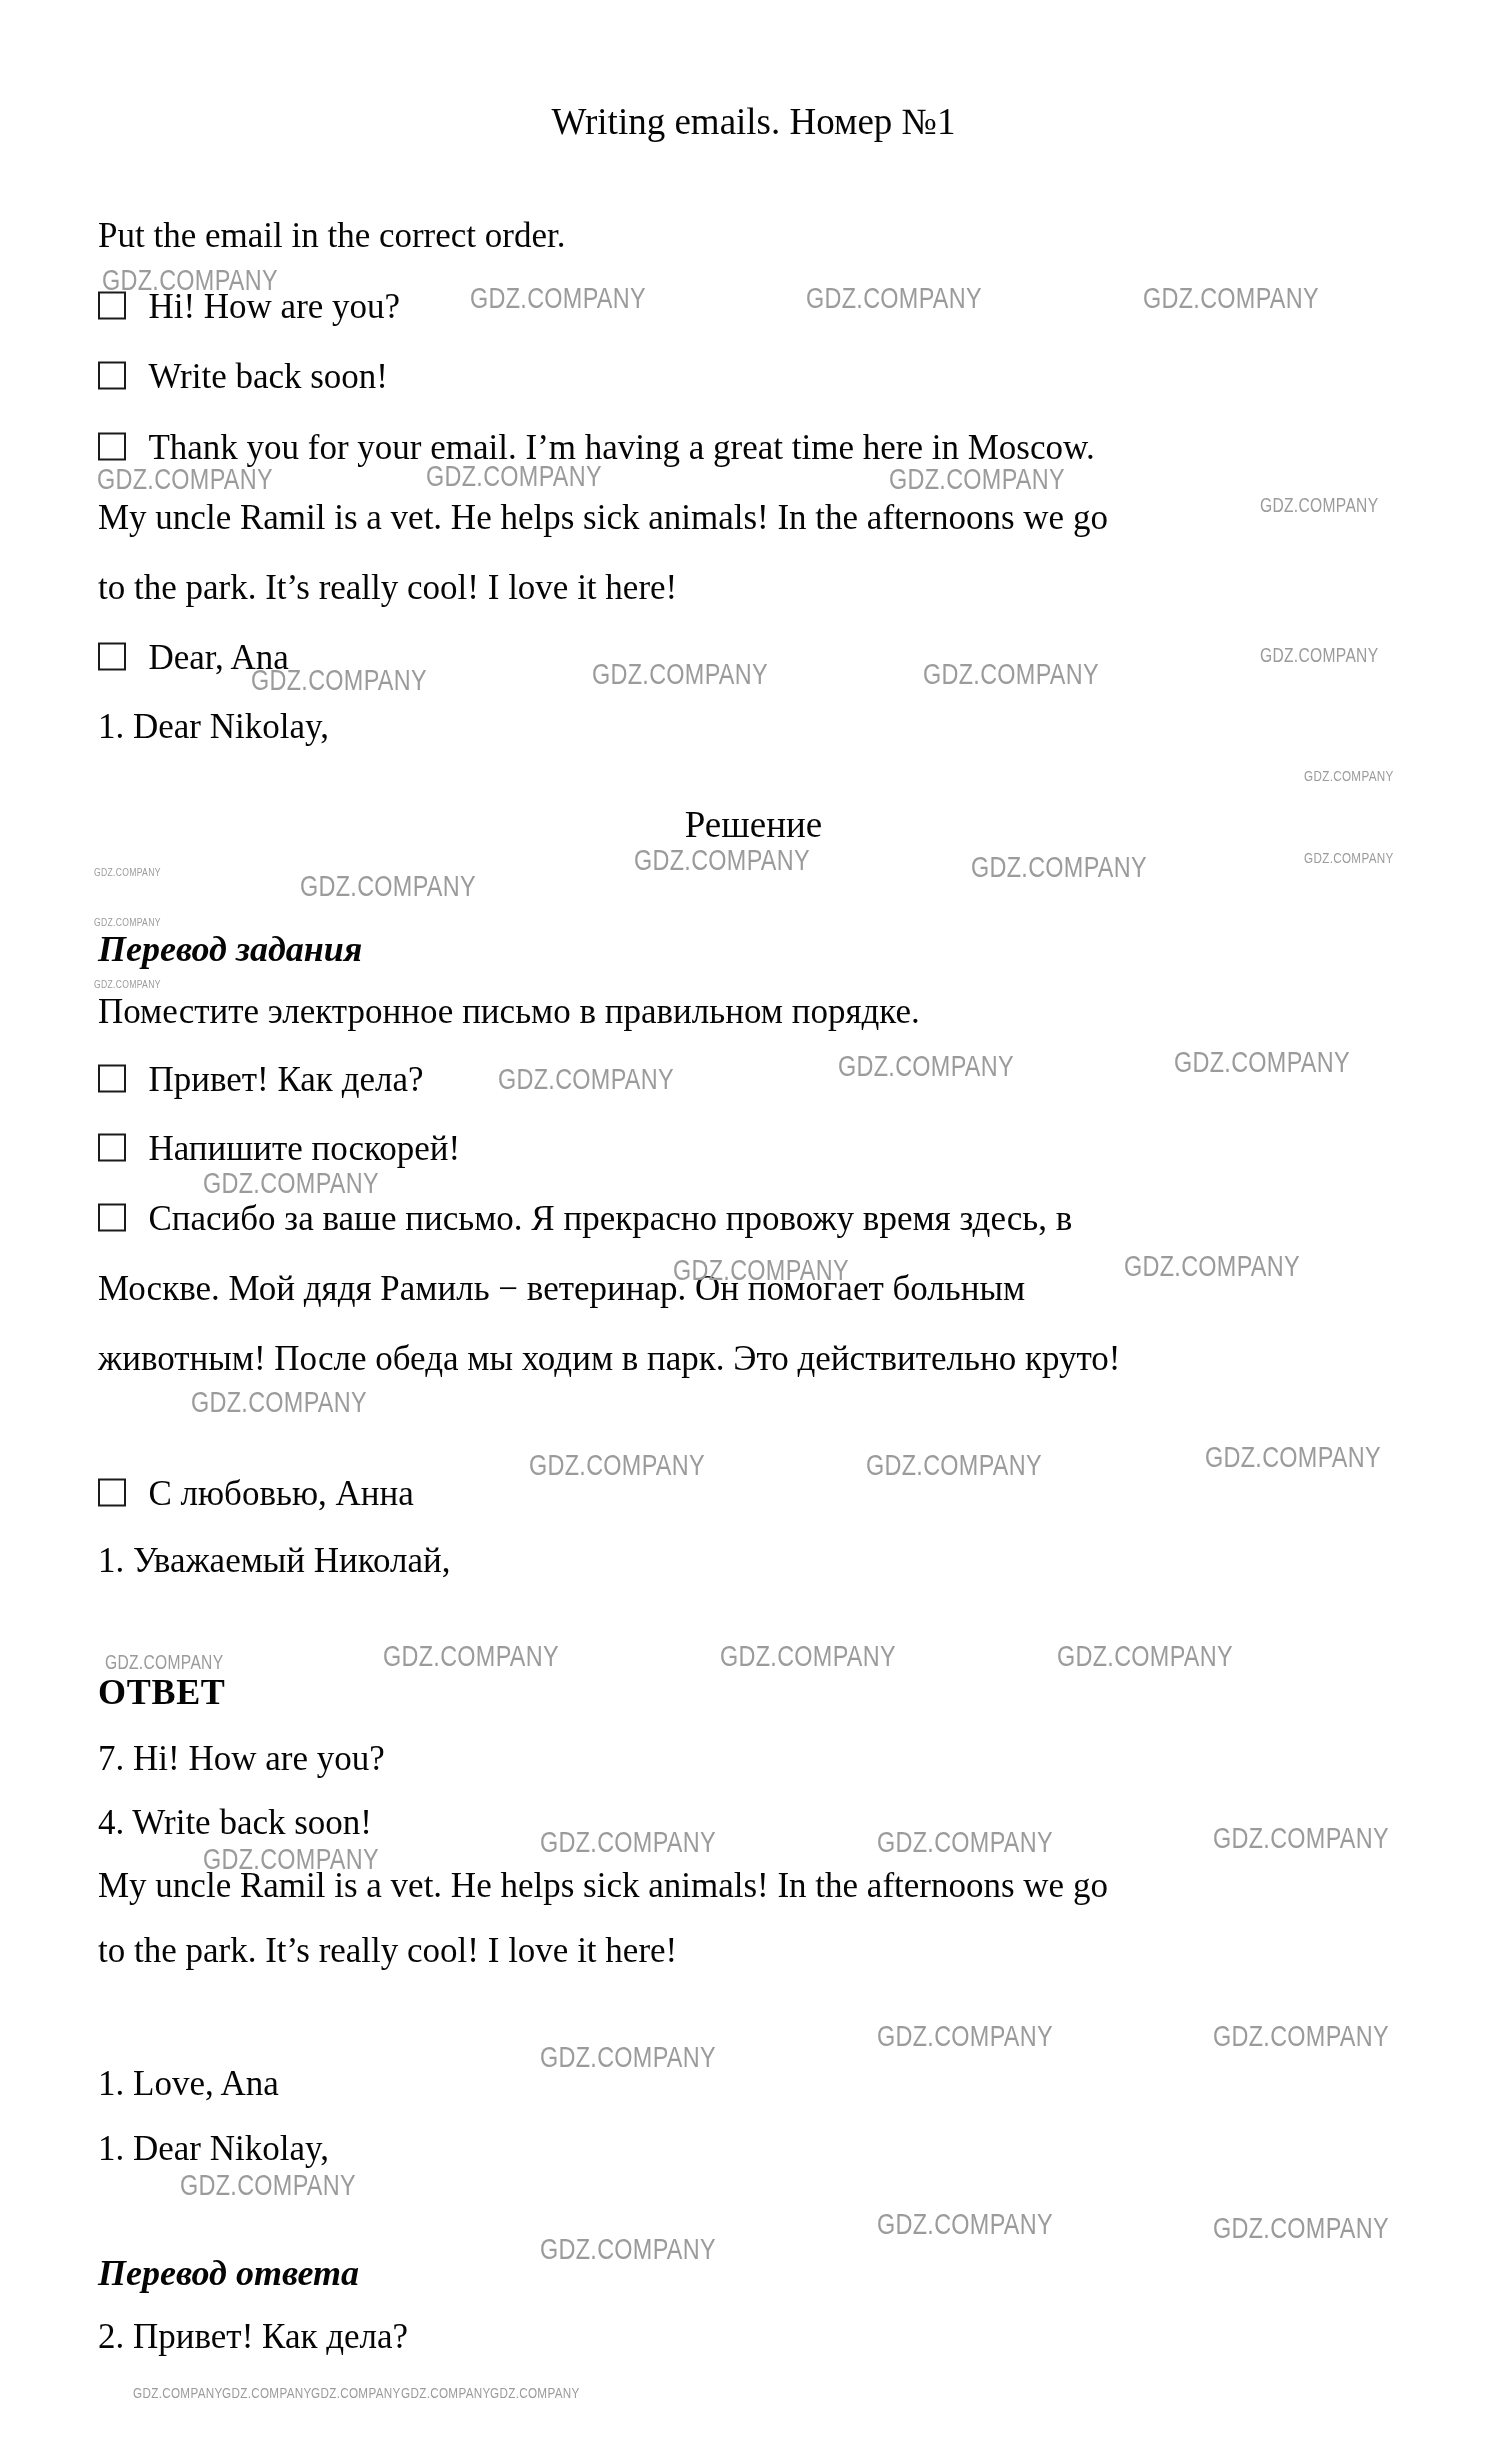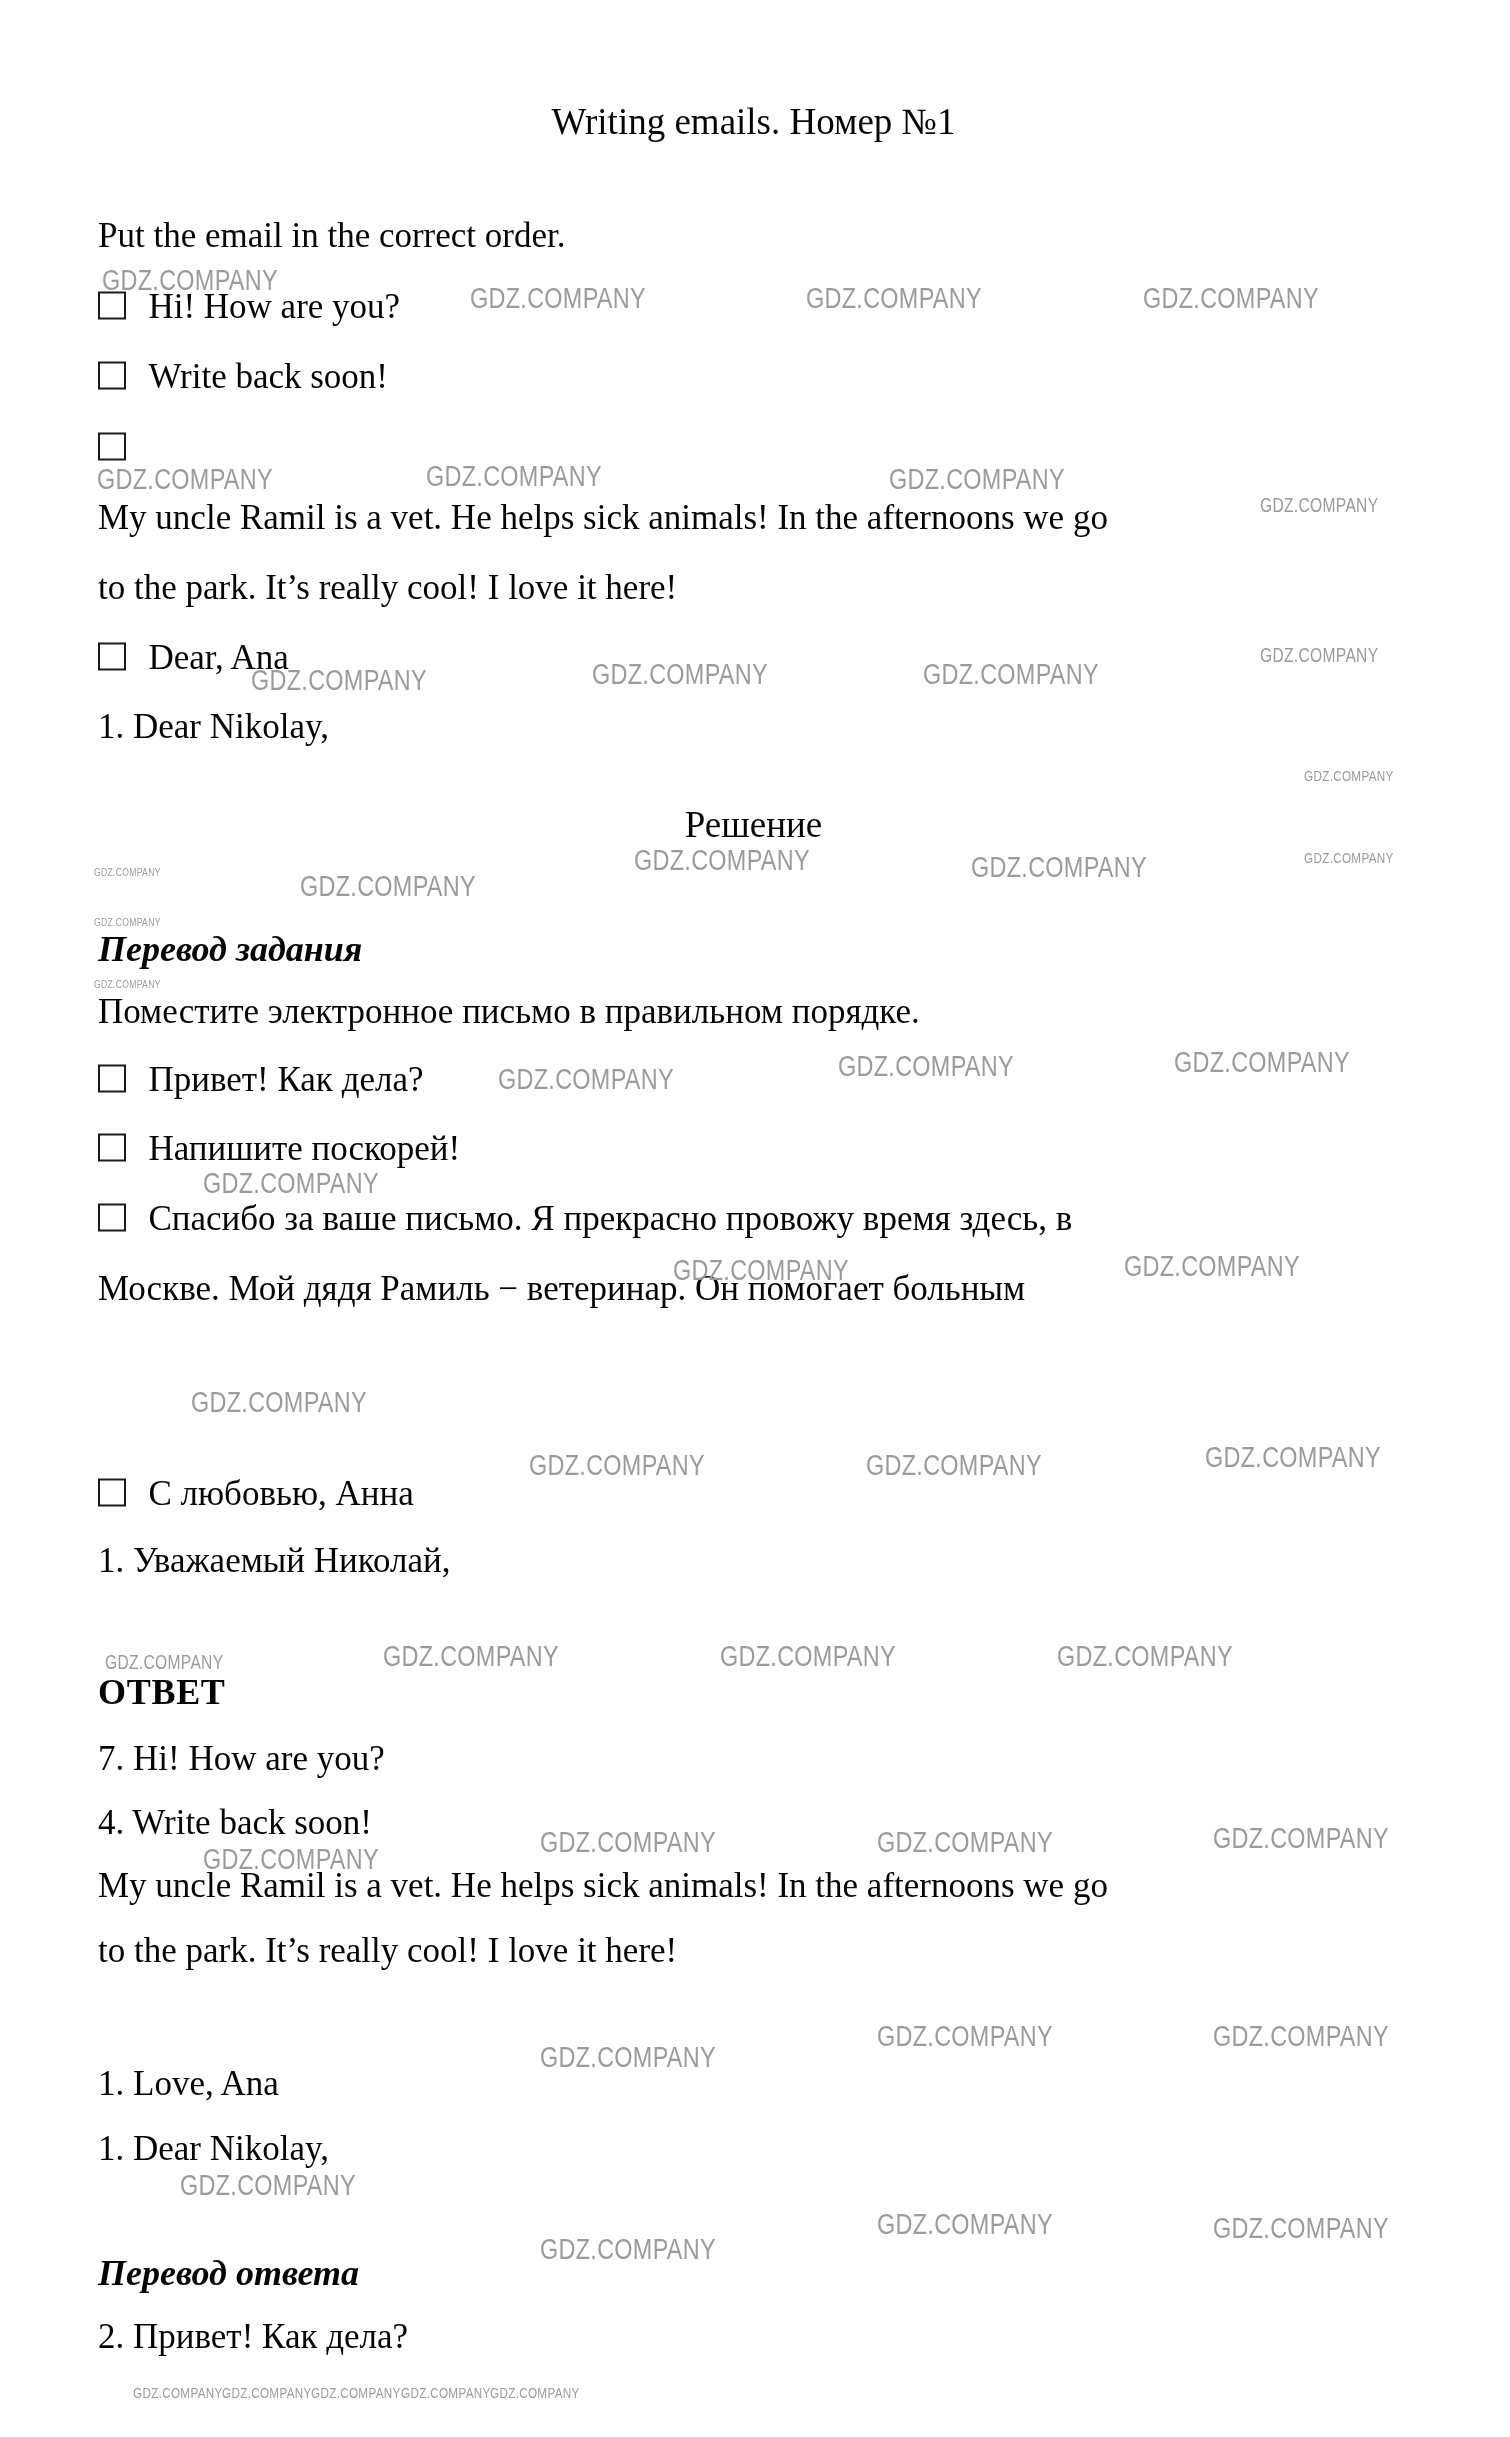--- a/index.html
+++ b/index.html
@@ -49,21 +49,21 @@
 
 <div class="block line" style="top:272px">
   <span class="checkbox"></span><span>Hi! How are you?</span>
 </div>
 
 <div class="block line" style="top:342px">
   <span class="checkbox"></span><span>Write back soon!</span>
 </div>
 
 <div class="block" style="top:413px">
-  <div class="pline"><span class="checkbox"></span></div>
+  <div class="pline"><span class="checkbox"></span><span>Thank you for your email. I’m having a great time here in Moscow.</span></div>
   <div class="pline">My uncle Ramil is a vet. He helps sick animals! In the afternoons we go</div>
   <div class="pline">to the park. It’s really cool! I love it here!</div>
 </div>
 
 <div class="block line" style="top:623px">
   <span class="checkbox"></span><span>Dear, Ana</span>
 </div>
 
 <div class="block line" style="top:692px">1. Dear Nikolay,</div>
 
@@ -77,20 +77,21 @@
   <span class="checkbox"></span><span>Привет! Как дела?</span>
 </div>
 
 <div class="block line" style="top:1114px">
   <span class="checkbox"></span><span>Напишите поскорей!</span>
 </div>
 
 <div class="block" style="top:1184px">
   <div class="pline"><span class="checkbox"></span><span>Спасибо за ваше письмо. Я прекрасно провожу время здесь, в</span></div>
   <div class="pline">Москве. Мой дядя Рамиль − ветеринар. Он помогает больным</div>
+  <div class="pline">животным! После обеда мы ходим в парк. Это действительно круто!</div>
 </div>
 
 <div class="block line" style="top:1459px">
   <span class="checkbox"></span><span>С любовью, Анна</span>
 </div>
 
 <div class="block line" style="top:1526px">1. Уважаемый Николай,</div>
 
 <div class="block answer-heading" style="top:1657px">ОТВЕТ</div>
 

